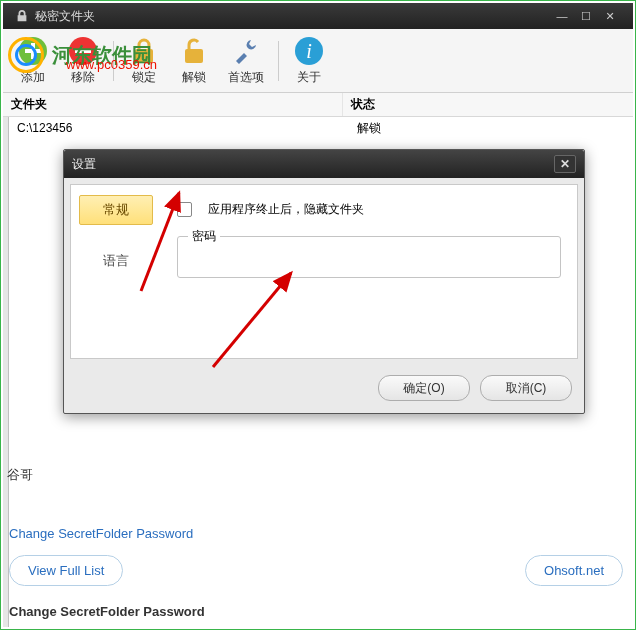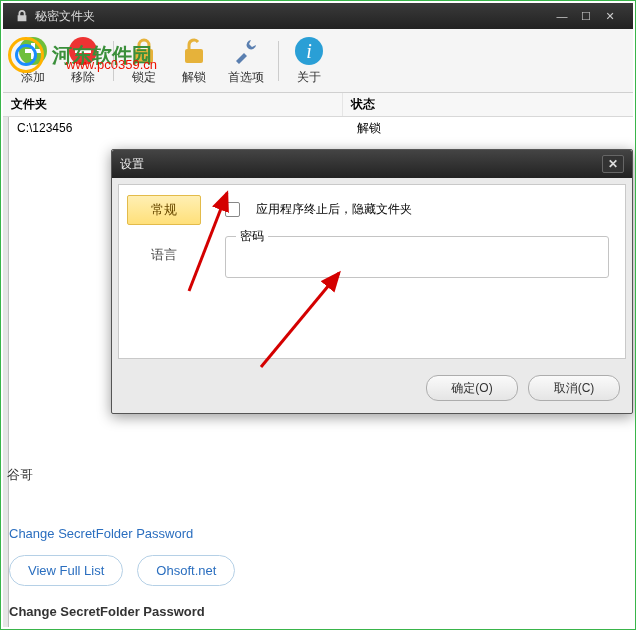--- a/index.html
+++ b/index.html
@@ -22,30 +22,30 @@
 .columns-header .col1 { width: 340px; padding-left: 8px; border-right: 1px solid #e5e5e5; height: 100%; display: flex; align-items: center;}
 .columns-header .col2 { flex: 1; padding-left: 8px; height: 100%; display: flex; align-items: center;}
 .row { display: flex; height: 22px; align-items: center; }
 .row .c1 { width: 340px; padding-left: 8px; }
 .row .c2 { flex: 1; padding-left: 8px; }
 .content-split { display:flex; flex:1; }
 .side-gutter { width: 6px; background: #e6e6e6; border-right:1px solid #c0c0c0;}
 .list-area { flex:1; }
 .bottom-overlay { position: absolute; bottom: 10px; left: 8px; right: 12px;}
 .link-text { color: #2a6ebf; font-size: 13px; margin: 12px 0 14px; }
-.pill-buttons { display: flex; gap: 14px; margin-bottom: 18px;}
+.pill-buttons { display: flex; gap: 14px; margin-bottom: 18px; justify-content: space-between;}
 .pill { border: 1px solid #b5d0e6; border-radius: 18px; padding: 7px 18px; color: #2a6ebf; background:#fff; font-size: 13px; }
 .bold-label { font-weight: bold; font-size: 13px; color: #333;}
 
-.dialog { position: absolute; left: 62px; top: 148px; width: 522px; background: #eaeaea; border: 1px solid #555; box-shadow: 0 3px 14px rgba(0,0,0,.4); border-radius: 2px; margin-left: 48px; }
+.dialog { position: absolute; left: 62px; top: 148px; width: 522px; background: #eaeaea; border: 1px solid #555; box-shadow: 0 3px 14px rgba(0,0,0,.4); border-radius: 2px; }
 .dialog-titlebar { background: linear-gradient(#444,#222); color: #eee; height: 28px; display: flex; align-items: center; padding: 0 8px; border-radius: 2px 2px 0 0;}
 .dialog-titlebar .dt { flex:1; font-size: 12px;}
 .dialog-close { width: 22px; height: 18px; display:flex;align-items:center;justify-content:center;color:#ddd;font-weight:bold;border:1px solid #666;border-radius:2px;background:#333;}
 .dialog-body { display:flex; background:#fff; margin:6px; border:1px solid #c9c9c9; }
-.tab-list { width: 90px; padding: 10px 8px; display:flex;flex-direction:column;gap:16px; }
+.tab-list { width: 90px; padding: 10px 8px; display:flex;flex-direction:column;gap:22px; }
 .tab { text-align:center; padding: 5px 0; font-size:13px; color:#444; border-radius:2px;}
 .tab.active { background: linear-gradient(#ffefb3,#ffe07a); border:1px solid #e3bb4a; color:#6a4a00;}
 .tab-pane { flex:1; padding: 16px 16px 80px; position:relative;}
 .chk-row { display:flex; align-items:center; gap:16px; margin-bottom:18px;}
 .chk-box { width:15px;height:15px;border:1px solid #888;border-radius:2px;background:#fff;}
 .fieldset { border:1px solid #c4c4c4; border-radius:3px; padding: 20px 14px 20px; position:relative;}
 .fieldset .legend { position:absolute; top:-9px; left:10px; background:#fff; padding:0 4px; font-size:12px;}
 .big-btn { width:100%; height:30px; background: linear-gradient(#f8f8f8,#e3e3e3); border:1px solid #b5b5b5; border-radius:3px; font-size:13px; color:#333;}
 .dialog-footer { display:flex; justify-content:flex-end; gap:10px; padding: 10px 12px 12px;}
 .dlg-btn { width:92px;height:26px;background:linear-gradient(#fafafa,#e5e5e5);border:1px solid #adadad;border-radius:12px;font-size:12px;color:#333;}

